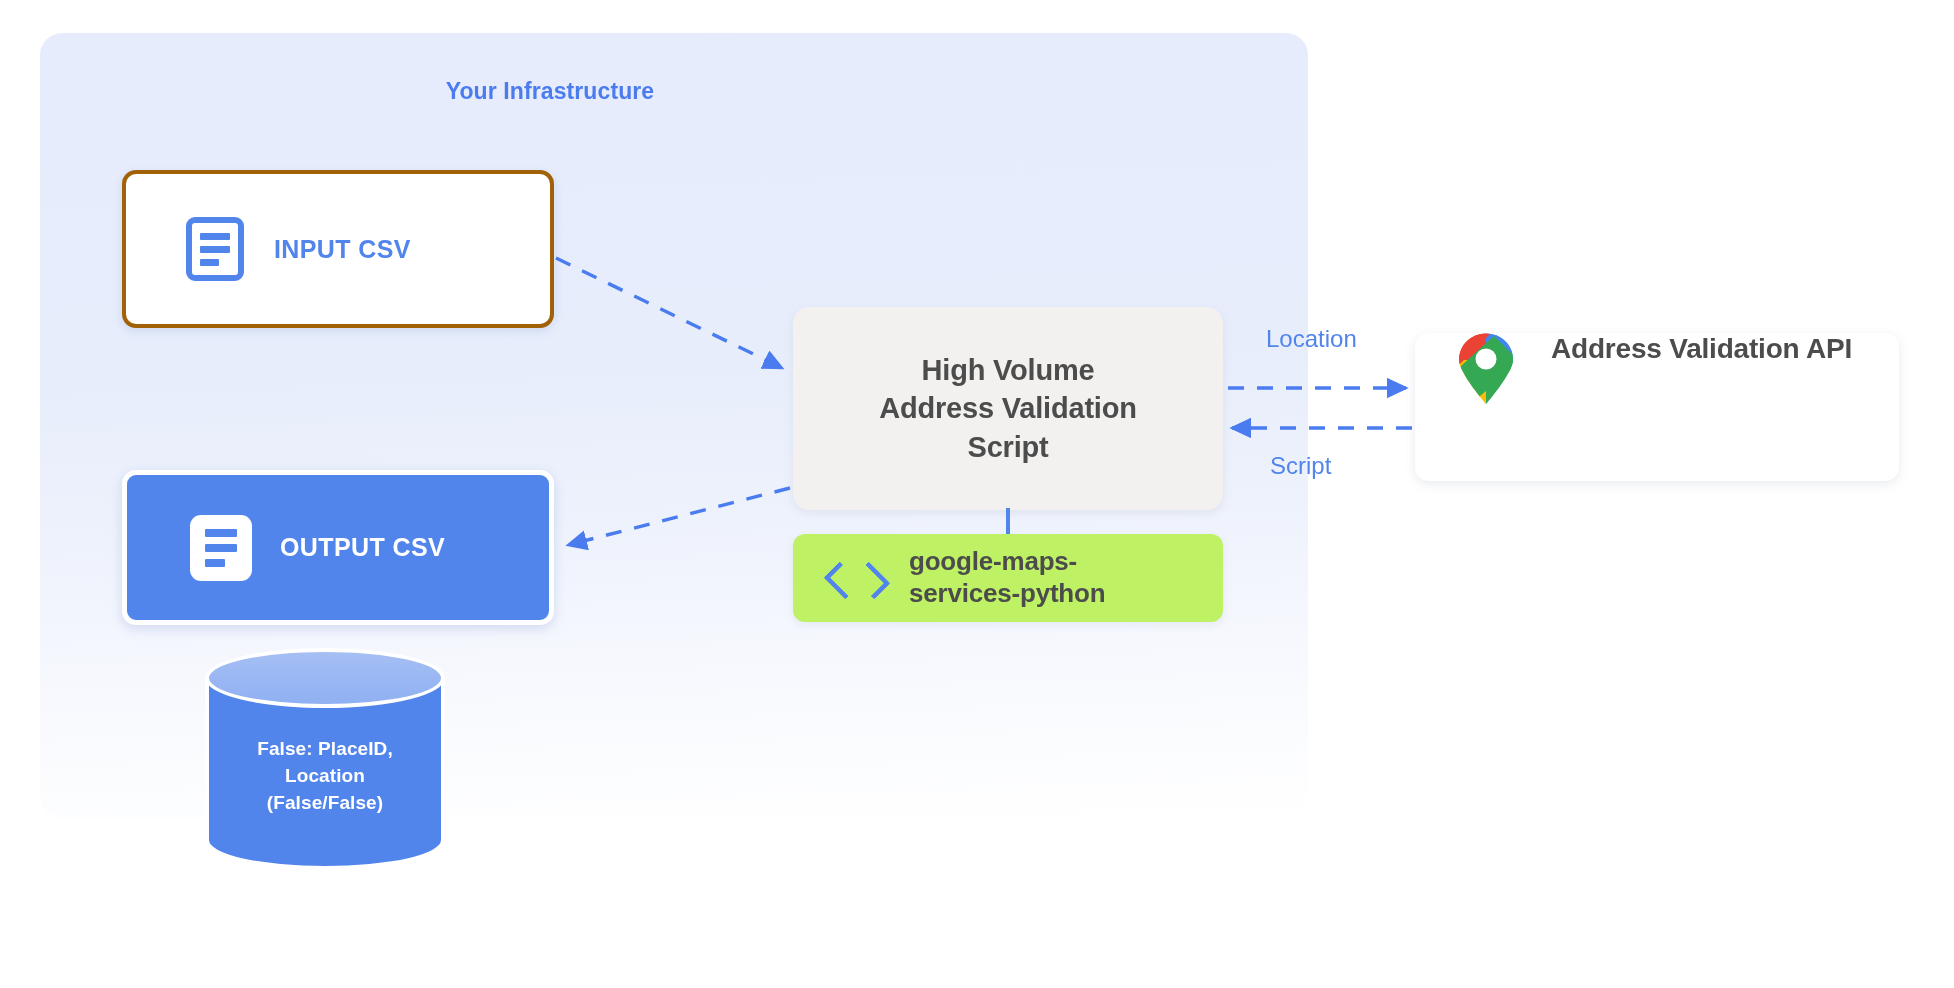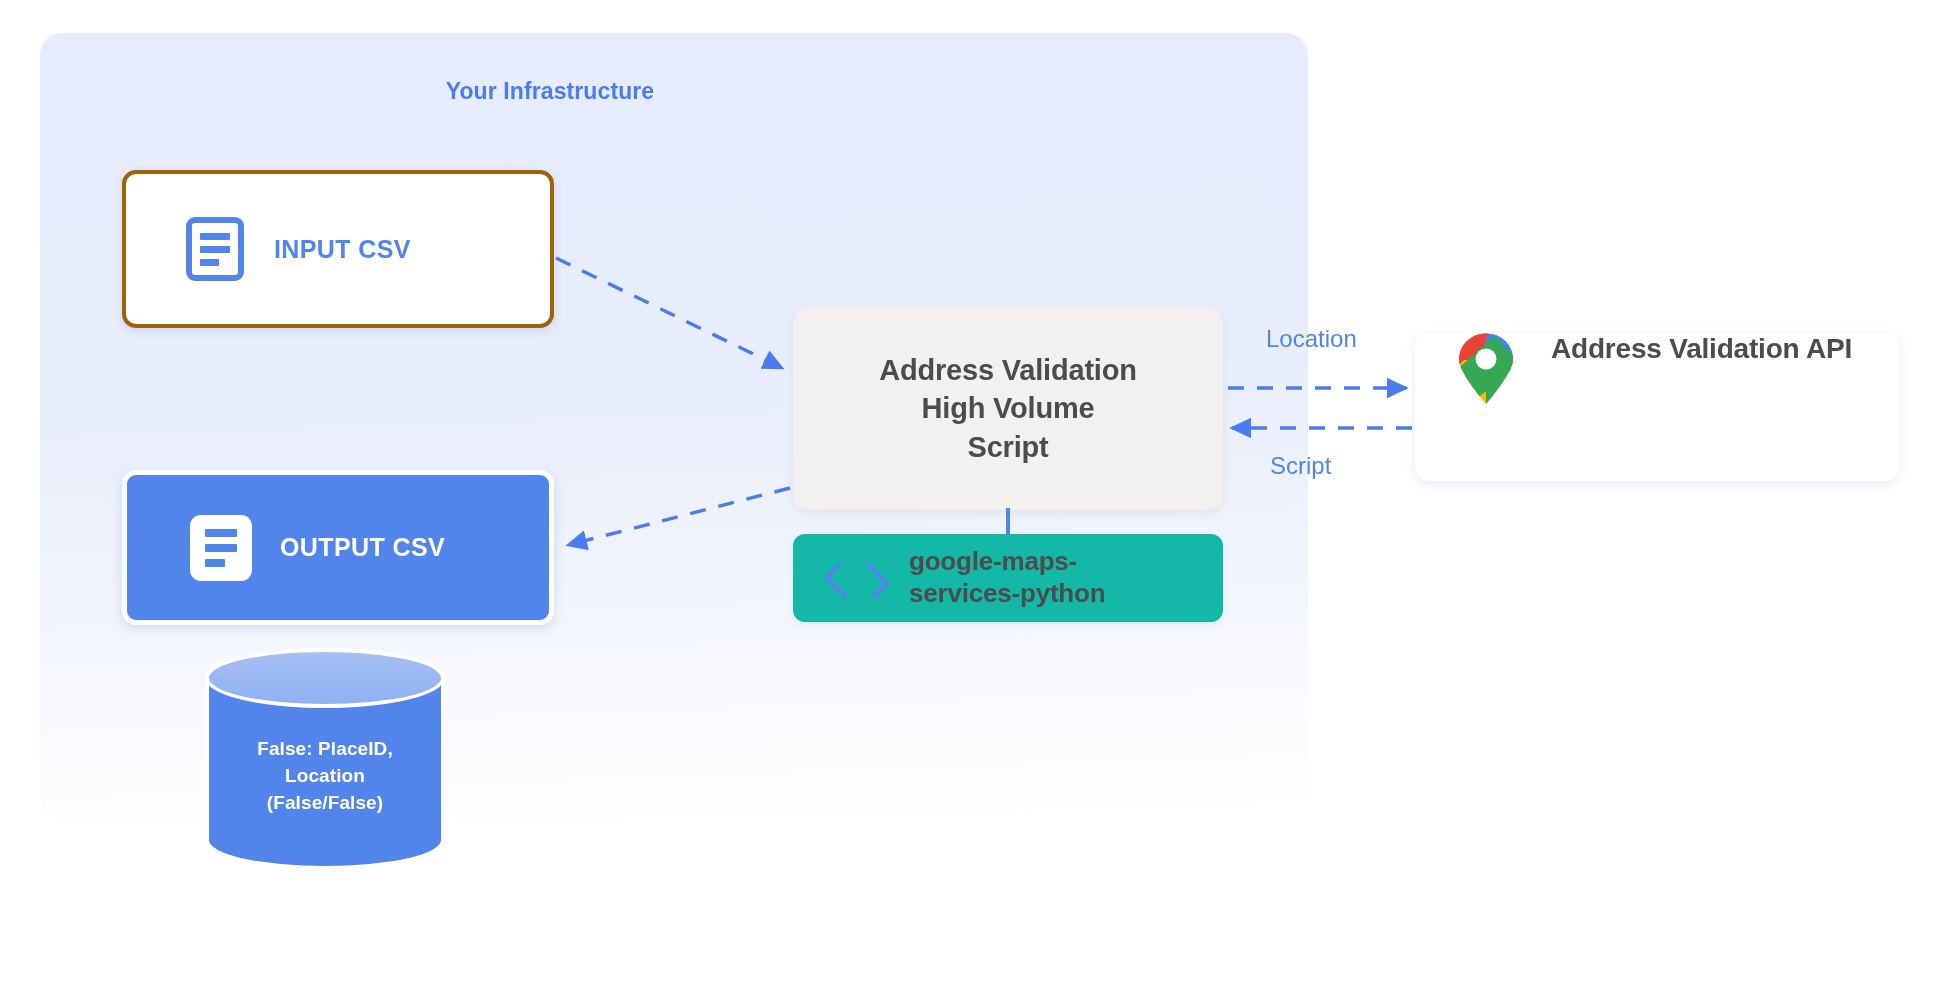--- a/index.html
+++ b/index.html
@@ -178,21 +178,21 @@
   }
 
   
   #library-box {
     position: absolute;
     left: 793px;
     top: 534px;
     width: 430px;
     height: 88px;
     box-sizing: border-box;
-    background: #14b8a6;
+    background: #bef264;
     border-radius: 12px;
     box-shadow: 0 3px 8px rgba(120,130,160,0.12);
     display: flex;
     align-items: center;
     padding-left: 38px;
   }
   #library-box .lib-label {
     font-size: 26px;
     font-weight: bold;
     color: #4c4c4c;
@@ -363,22 +363,22 @@
     <div class="doc-icon-filled">
       <i></i>
         <i></i>
         <i></i>
     </div>
     <div class="node-label">OUTPUT CSV</div>
   </div>
 
   <div id="script-box">
     <div class="script-text">
+      <div>High Volume</div>
       <div>Address Validation</div>
-      <div>High Volume</div>
       <div>Script</div>
     </div>
   </div>
 
   <div id="script-connector"></div>
 
   <div id="library-box">
     <div class="code-icon">
       <span class="lt"></span>
         <span class="gt"></span>

